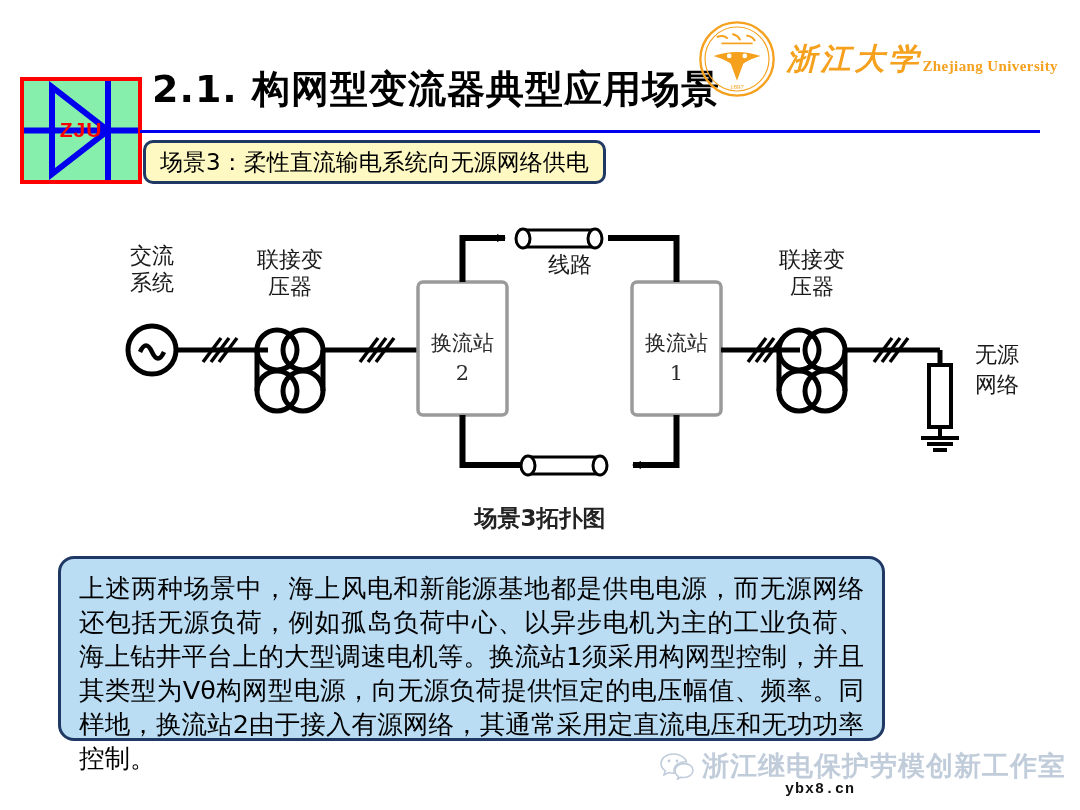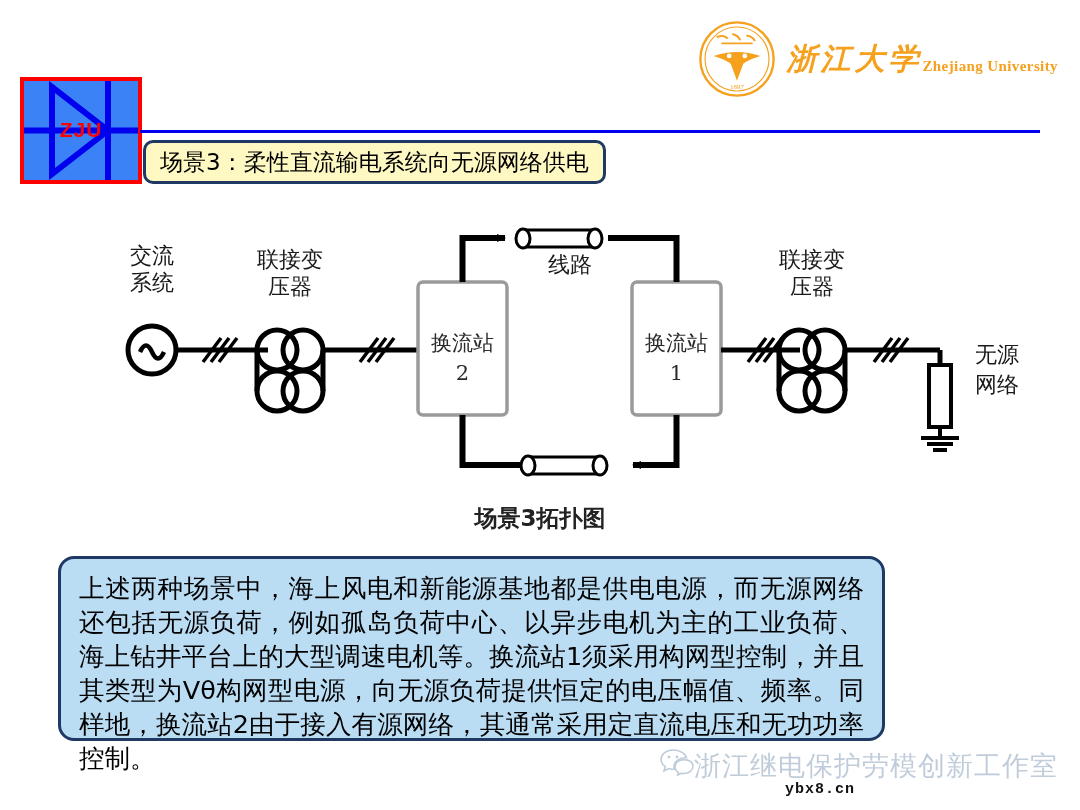--- a/index.html
+++ b/index.html
@@ -6,21 +6,21 @@
   body{
     width:1080px;height:810px;
     background:#ffffff;
     font-family:"Liberation Sans","DejaVu Sans",sans-serif;
     overflow:hidden;position:relative;
   }
   .slide{position:absolute;inset:0;background:#fff;}
 
   
   .zju-logo{position:absolute;left:20px;top:77px;width:122px;height:107px;
-            border:4px solid #FF0000;box-sizing:border-box;background:#3b82f6;}
+            border:4px solid #FF0000;box-sizing:border-box;background:#86efac;}
   .zju-logo svg{display:block;width:100%;height:100%;}
   .zju-logo .zju-text{font-family:"Liberation Sans",sans-serif;font-weight:bold;
             font-size:21px;fill:#FF0000;letter-spacing:1px;}
 
   
   .title{position:absolute;left:152px;top:64px;font-size:38px;font-weight:bold;
          color:#000;letter-spacing:1px;white-space:nowrap;
          font-family:"DejaVu Sans","Liberation Sans",sans-serif;}
 
   
@@ -51,40 +51,41 @@
            font-family:"DejaVu Sans","Liberation Sans",sans-serif;font-weight:600;}
 
   
   .note{position:absolute;left:58px;top:556px;width:827px;height:185px;
         background:#BBDDF4;border:3px solid #1F3864;border-radius:16px;
         box-sizing:border-box;padding:12px 18px 0 18px;}
   .note p{margin:0;font-size:25.5px;line-height:34px;color:#000;text-align:justify;
         font-family:"DejaVu Sans","Liberation Sans",sans-serif;}
 
   
-  .watermark{position:absolute;left:660px;top:748px;display:flex;gap:0;opacity:.55;}
+  .watermark{position:absolute;left:660px;top:748px;display:flex;align-items:center;gap:8px;opacity:.55;font-weight:bold;}
   .wm-text{font-size:27px;color:#8fa4bd;font-family:"DejaVu Sans","Liberation Sans",sans-serif;
            letter-spacing:1px;white-space:nowrap;}
   .wm-url{position:absolute;left:785px;top:781px;font-size:15px;font-weight:bold;color:#111;
           font-family:Liberation Mono, monospace;letter-spacing:1px;}
 </style>
 </head>
 <body>
 
 <div class="slide">
 
   <div class="zju-logo">
     <svg viewBox="0 0 114 99" xmlns="http://www.w3.org/2000/svg">
       <line x1="0" y1="49.5" x2="114" y2="49.5" stroke="#0000EE" stroke-width="6"></line>
       <line x1="84" y1="0" x2="84" y2="99" stroke="#0000EE" stroke-width="6"></line>
       <polygon points="28,6 28,93 84,49.5" fill="none" stroke="#0000EE" stroke-width="6"></polygon>
       <text class="zju-text" x="57" y="56" text-anchor="middle">ZJU</text>
     </svg>
   </div>
 
+  <div class="title">2.1. 构网型变流器典型应用场景</div>
   <div class="title-rule"></div>
 
   <div class="scene-box">
     <span>场景3：柔性直流输电系统向无源网络供电</span>
   </div>
 
   <div class="uni">
     <svg class="uni-seal" viewBox="0 0 100 100">
       <circle cx="50" cy="50" r="47" fill="none" stroke="#F5A11E" stroke-width="3"></circle>
       <circle cx="50" cy="50" r="41" fill="none" stroke="#F5A11E" stroke-width="1.5"></circle>

